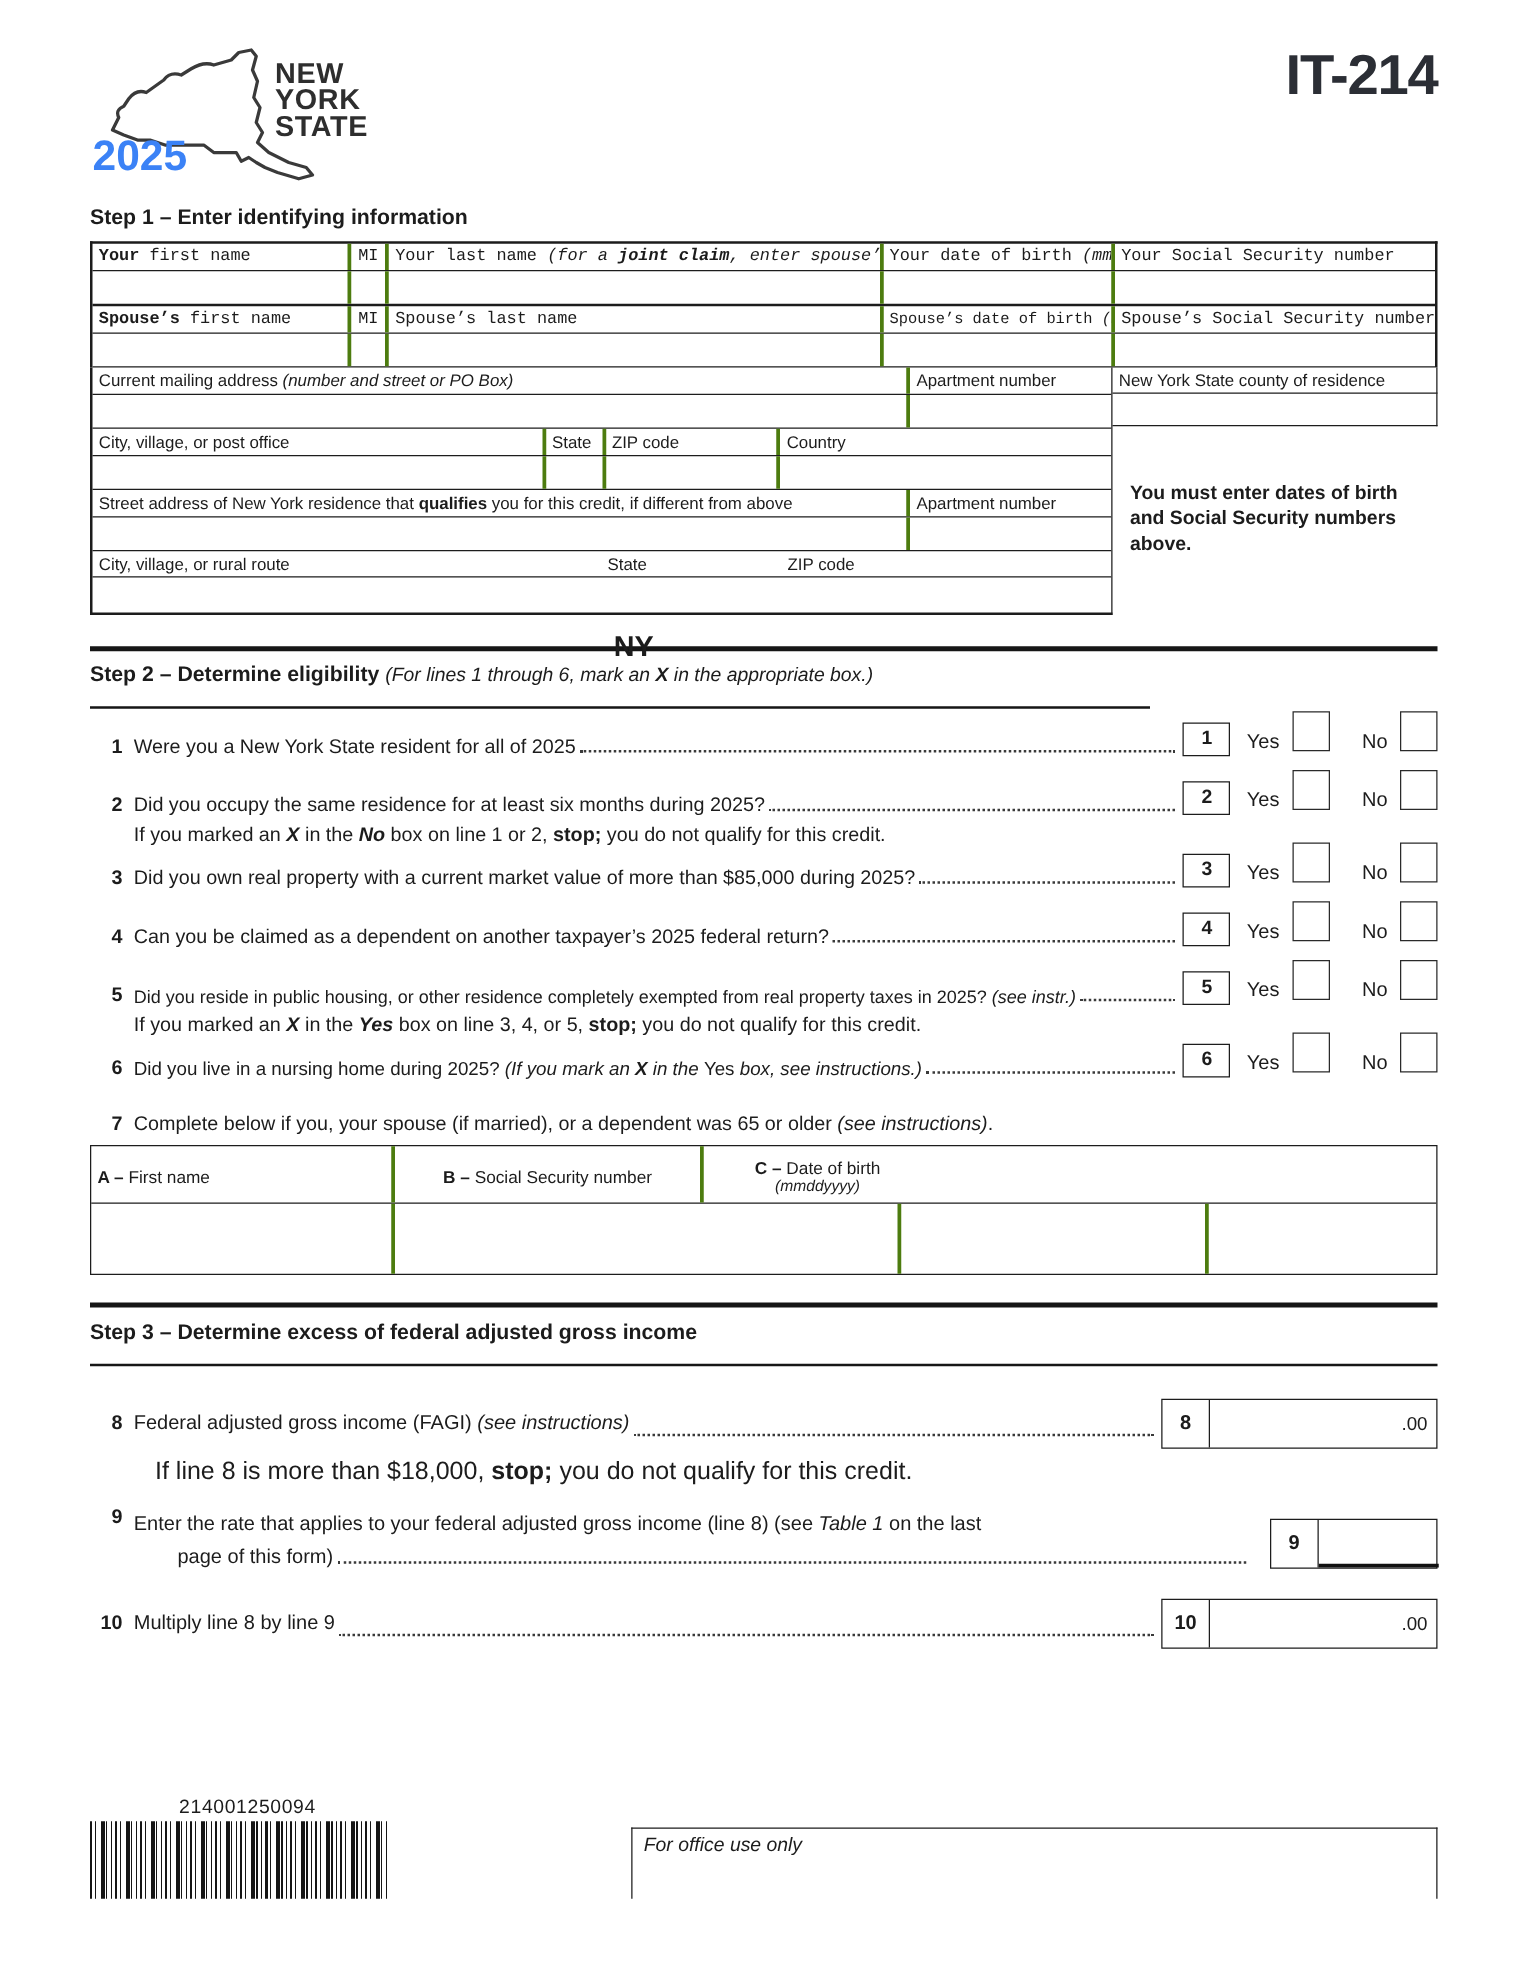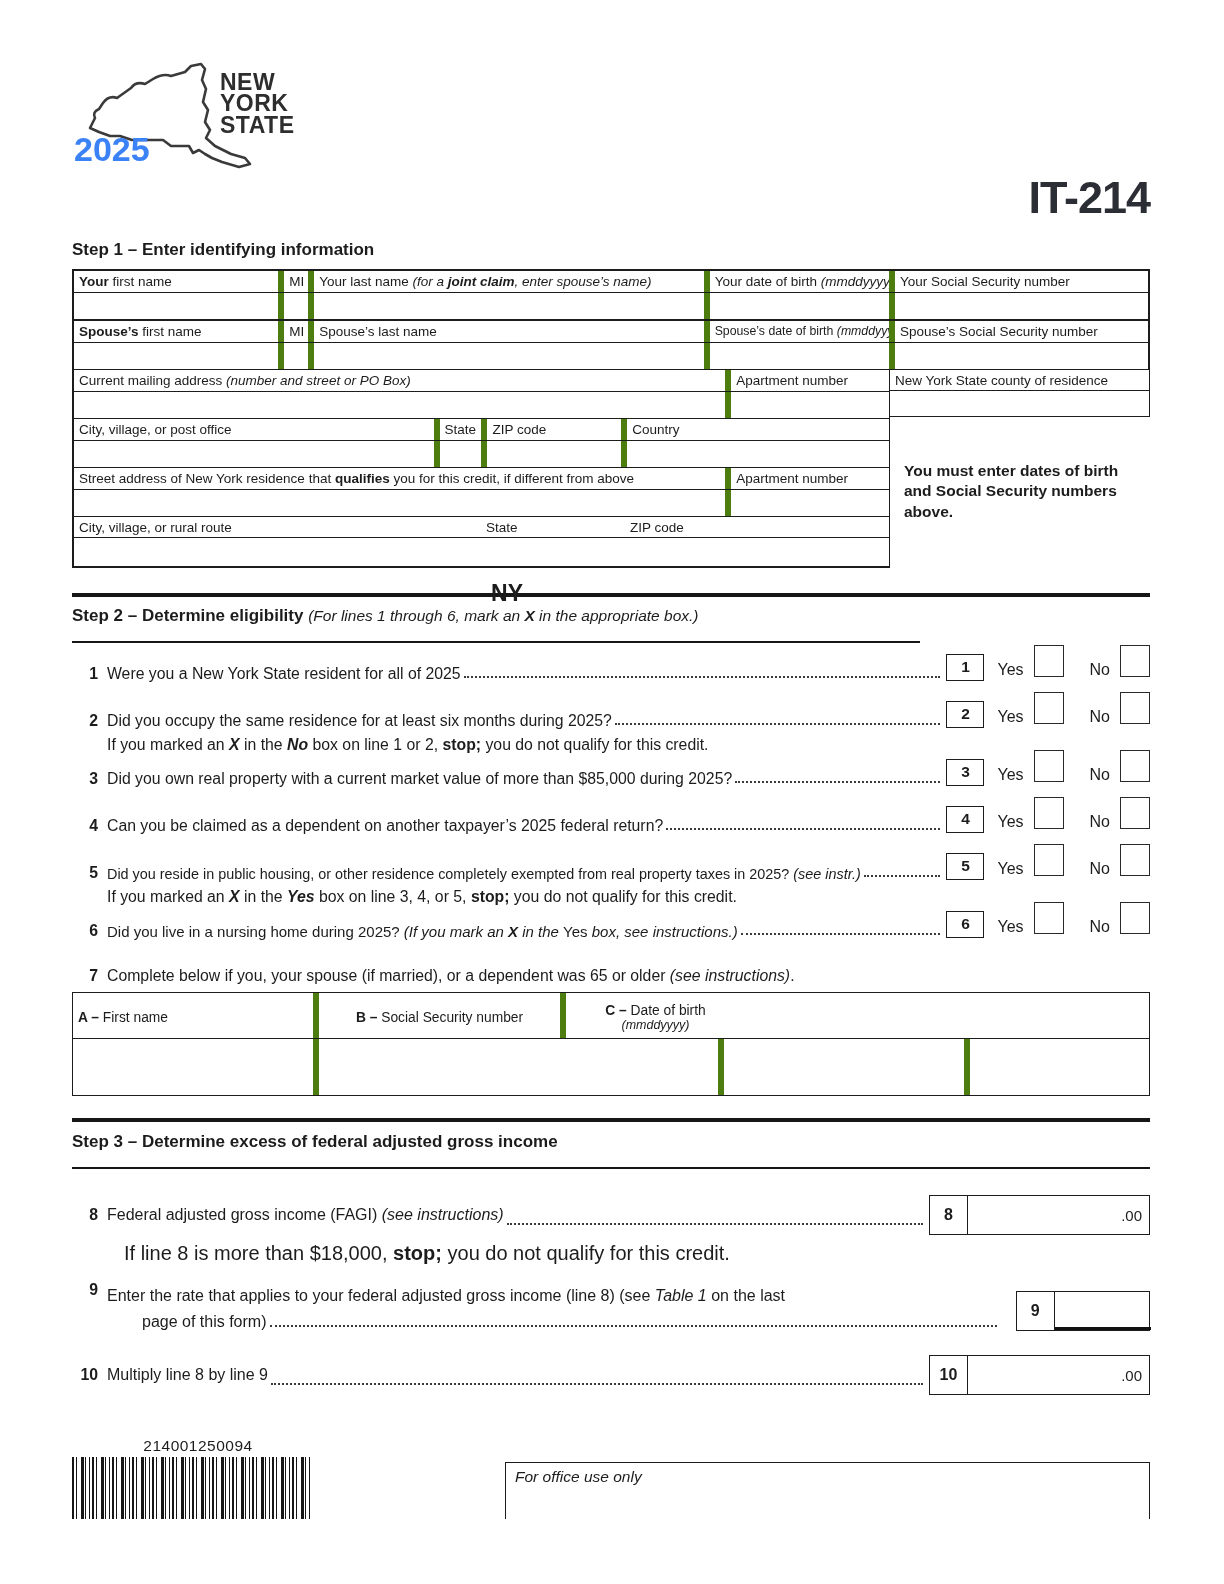--- a/index.html
+++ b/index.html
@@ -5,47 +5,47 @@
   * { box-sizing: border-box; margin: 0; padding: 0; }
   html,body { background:#fff; }
   body { font-family:"Liberation Sans", sans-serif; color:#1c1c1c; }
   .page { position:relative; width:1224px; height:1584px; background:#fff; overflow:hidden; }
   .content { margin:0 74px 0 72px; }
   .b { font-weight:bold; }
   .i { font-style:italic; }
   .bi { font-weight:bold; font-style:italic; }
 
   
-  .header { display:flex; margin-top:58px;flex-direction:column; }
+  .header { display:flex; margin-top:34px; }
   .logo { position:relative; width:252px; height:114px; flex:0 0 auto; }
   .logo svg { position:absolute; left:0; top:0; }
   .logo .stack { position:absolute; left:148px; top:14px; font-weight:bold; font-size:23px; line-height:0.93; letter-spacing:0.5px; color:#2e2e2e; }
   .logo .year { position:absolute; left:2px; top:72px; font-weight:bold; font-size:34px; color:#3b82f6; }
   .hdr-mid { margin-left:2px; padding-top:4px; }
   .dept { font-size:15px; }
   .title { font-size:29px; font-weight:bold; line-height:1.12; letter-spacing:-0.3px; }
   .subtitle { font-size:20px; font-weight:bold; line-height:1.1; }
   .law { font-size:15.5px; font-weight:bold; margin-top:5px; }
   .formid { margin-left:auto; font-size:45px; font-weight:bold; letter-spacing:-1px; color:#2b2e35; padding-top:0; }
 
   
   .stephead { font-size:17px; font-weight:bold; }
   .s1head { margin-top:16px; }
   .rule-thick { height:4px; background:#161616; }
   .rule-thin { height:2px; background:#161616; }
 
   
   .t1 { margin-top:9px; font-size:13.5px; }
   .trow { display:flex; }
-  .td { border-left:6px solid #4d7c0f; padding:3px 5px 0 5px; overflow:hidden; white-space:nowrap; }
+  .td { border-left:3px solid #4d7c0f; padding:3px 5px 0 5px; overflow:hidden; white-space:nowrap; }
   .td:first-child { border-left:none; }
   .lbl-row .td { height:21px; }
   .inp-row .td { height:26px; }
   .sec-ab { border:2px solid #1c1c1c; border-bottom:none; }
-  .sec-ab .trow { border-bottom:1px solid #1c1c1c; }
+  .sec-ab .trow { border-bottom:1px solid #1c1c1c;font-family:Liberation Mono, monospace; }
   .sec-ab .trow.thicksep { border-bottom:2px solid #1c1c1c; }
   .sec-ab .trow:last-child { border-bottom:1px solid #1c1c1c; }
   .w-first{width:205px;} .w-mi{width:30px; text-align:center;} .w-last{width:397px;} .w-dob{width:186px;} .w-ssn{width:260px;}
   .sec-cdef { display:flex; }
   .cdef-left { width:818px; border-left:2px solid #1c1c1c; border-right:1px solid #1c1c1c; border-bottom:2px solid #1c1c1c; }
   .cdef-left .trow { border-bottom:1px solid #1c1c1c; }
   .cdef-left .trow:last-child { border-bottom:none; }
   .w-addr{width:652px;} .w-apt{width:164px;}
   .w-city{width:360px;} .w-state{width:48px;} .w-zip{width:140px;} .w-country{width:268px;}
   .fsmall { font-size:12.3px; }

